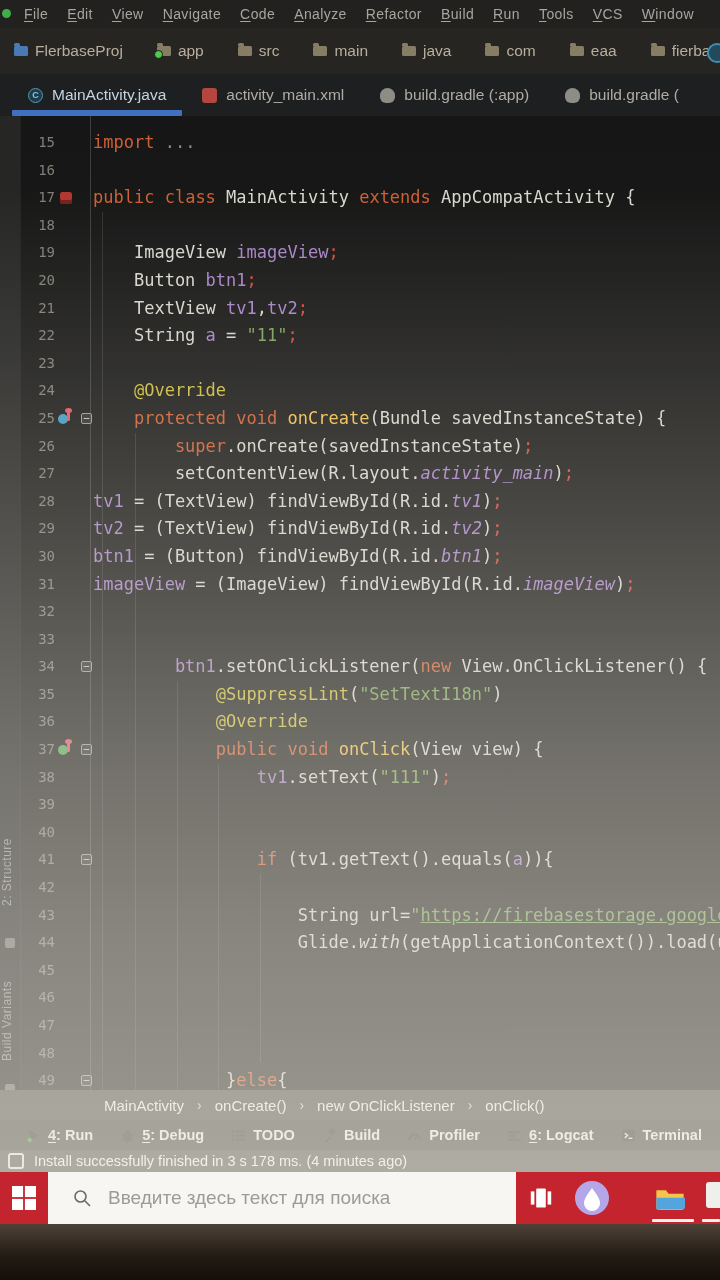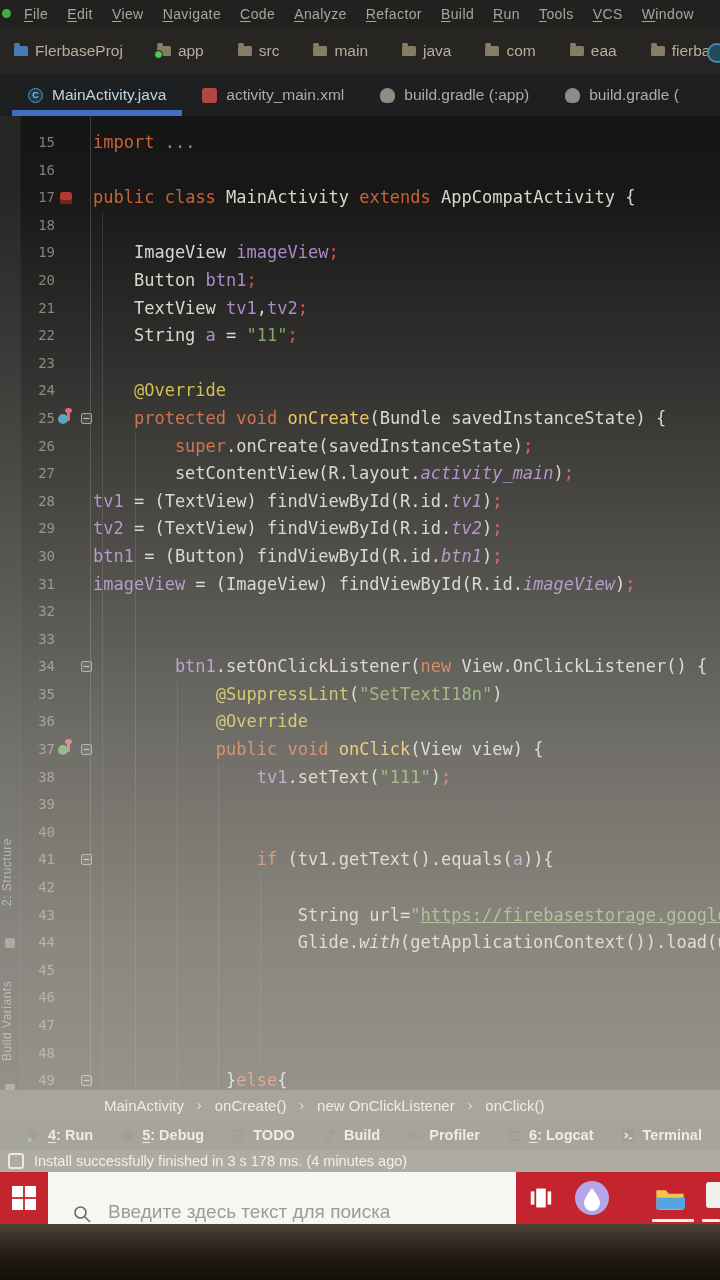--- a/index.html
+++ b/index.html
@@ -96,21 +96,21 @@
   
   .statusbar{position:absolute;left:0;top:1150px;width:720px;height:22px;background:#5a5953;
              display:flex;align-items:center;padding-left:8px;box-sizing:border-box;}
   .st-ico{width:12px;height:12px;border:2px solid #ecebe4;border-radius:3px;flex:0 0 auto;}
   .st-msg{margin-left:10px;color:#fbfaf3;font-size:14.5px;font-weight:500;}
   
   .taskbar{position:absolute;left:0;top:1172px;width:720px;height:52px;background:#c3242d;}
   .winbtn{position:absolute;left:0;top:0;width:48px;height:52px;display:flex;
           align-items:center;justify-content:center;}
   .tb-searchbox{position:absolute;left:48px;top:0;width:468px;height:52px;background:#f7f6f3;
-                display:flex;align-items:flex-end;padding-left:24px;box-sizing:border-box;gap:14px;}
+                display:flex;align-items:center;padding-left:24px;box-sizing:border-box;gap:14px;}
   .tb-search{border:none;outline:none;background:transparent;font-size:19px;width:380px;
              font-family:"Liberation Sans","DejaVu Sans",sans-serif;color:#444;}
   .tb-search::placeholder{color:#9b9b99;}
   .tb-ico{position:absolute;top:0;height:52px;display:flex;align-items:center;justify-content:center;}
   .tv-ico{left:524px;width:34px;}
   .alice-ico{left:570px;width:44px;}
   .folder-ico{left:650px;width:40px;}
   .openbar{position:absolute;top:47px;height:3px;background:#f4f3f0;border-radius:1px;}
   .ob-1{left:652px;width:42px;}
   .ob-2{left:702px;width:18px;}

